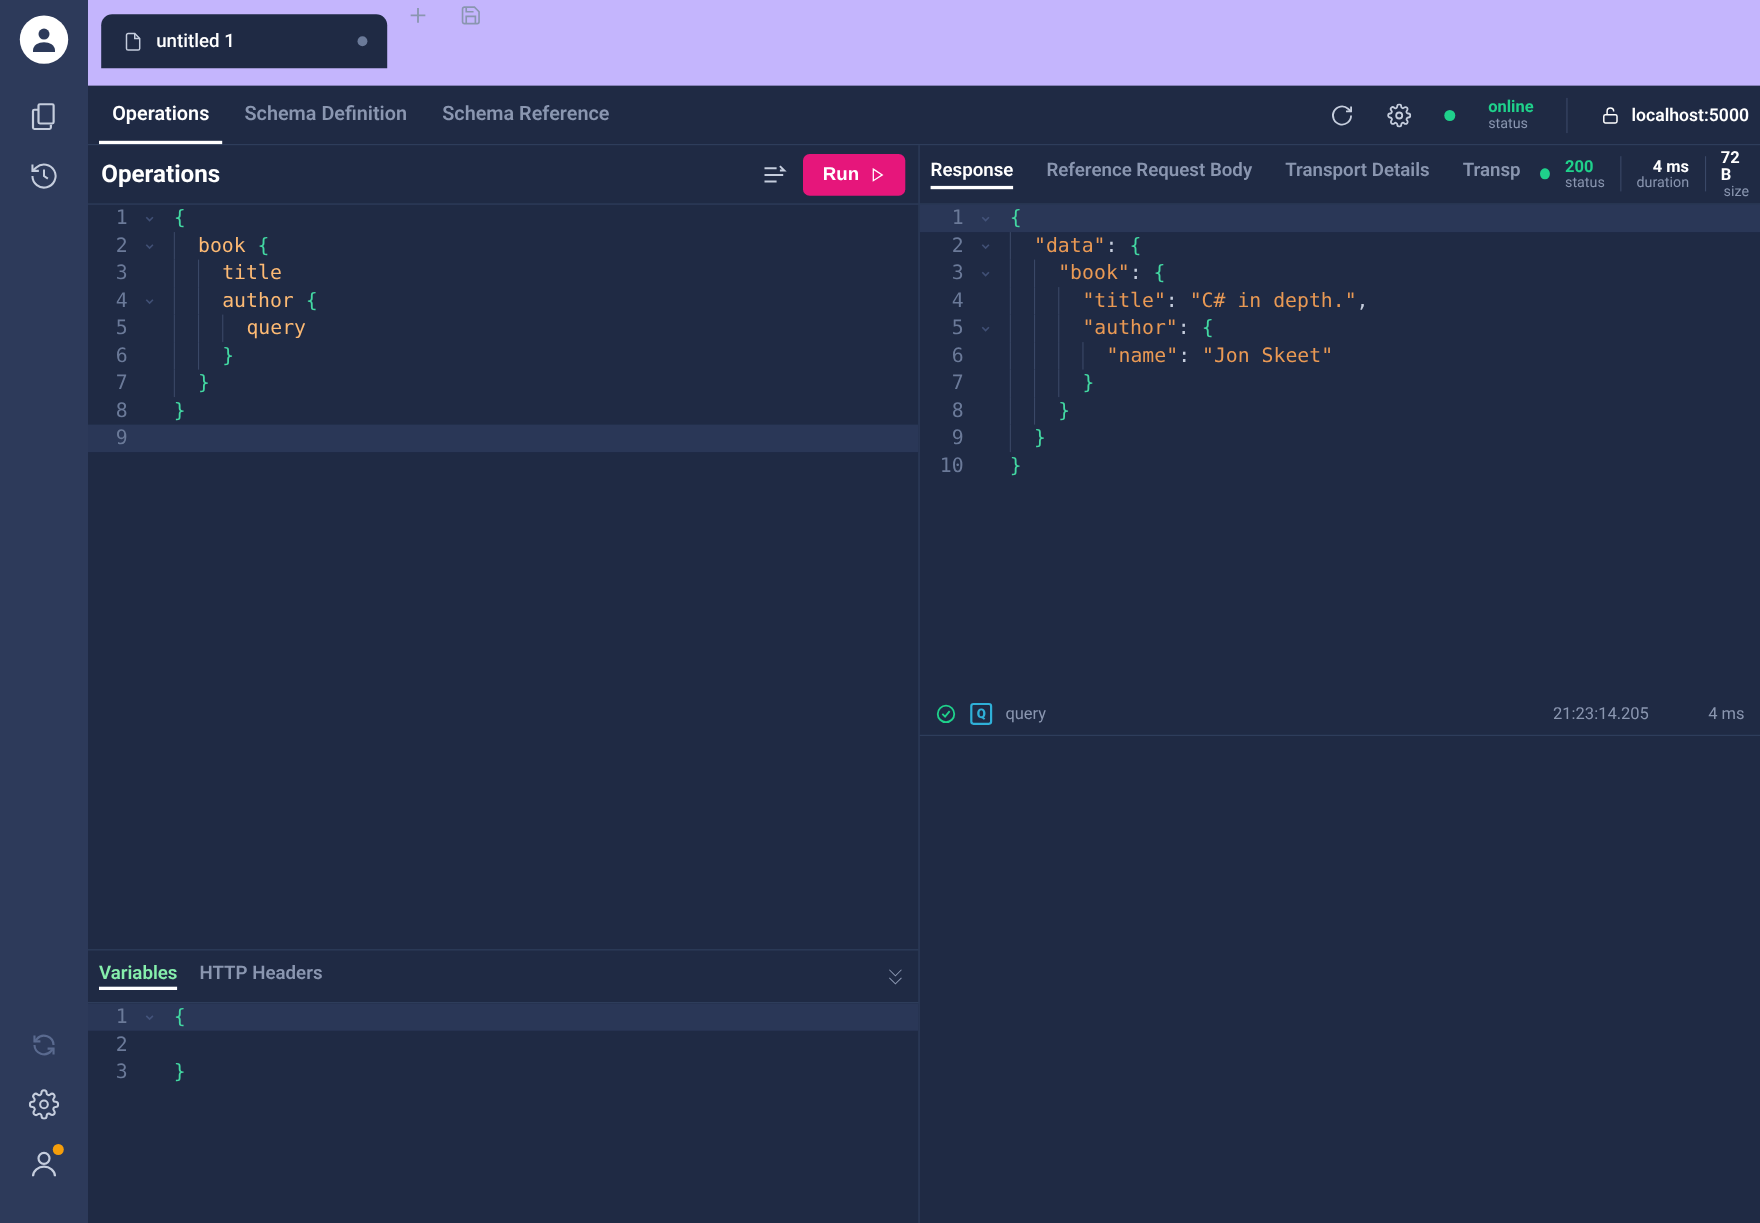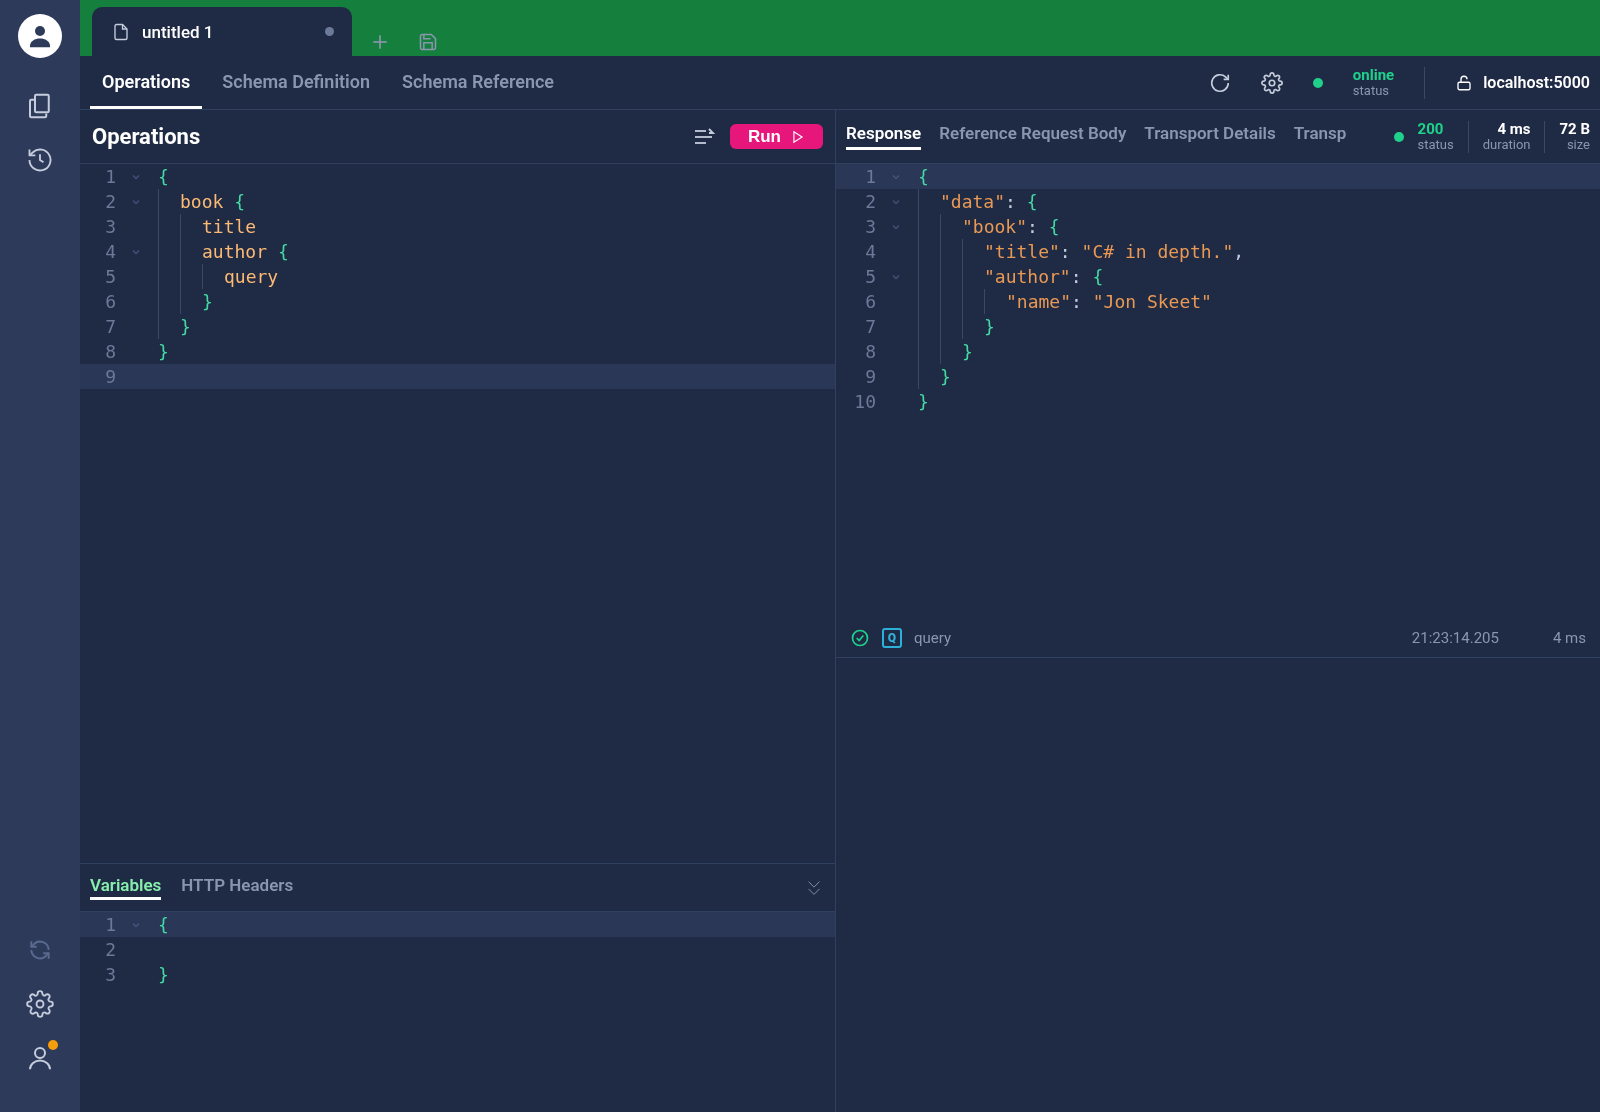--- a/index.html
+++ b/index.html
@@ -48,24 +48,24 @@
   width: 10px; height: 10px; border-radius: 50%; background: #f59e0b;
 }
 
 .main-area {
   flex: 1;
   display: flex;
   flex-direction: column;
   background: #1f2a44;
 }
 .tab-bar {
-  height: 56px;
-  background: #15803d;
-  display: flex;
-  align-items: flex-end;
+  height: 78px;
+  background: #c4b5fd;
+  display: flex;
+  align-items: flex-start;
   padding-left: 12px;
 }
 .doc-tab {
   display: flex;
   align-items: center;
   background: #1f2a44;
   height: 49px;
   padding: 0 20px;
   border-radius: 10px 10px 0 0;
   margin-top: 13px;
@@ -143,21 +143,21 @@
   padding: 0 12px;
   border-bottom: 1px solid #30405f;
 }
 .ops-title { font-size: 22px; font-weight: 700; color: #fff; flex:1; }
 .format-btn { color:#c5cddd;margin-right:14px;cursor:pointer;}
 .run-btn {
   background: #e6167b;
   color: #fff;
   border: none;
   border-radius: 6px;
-  height: 25px;
+  height: 38px;
   padding: 0 18px;
   font-size: 17px;
   font-weight: 600;
   display: flex;
   align-items: center;
   gap: 10px;
   cursor: pointer;
 }
 
 .editor {
@@ -494,21 +494,21 @@
               <div class="fold-col"></div>
               <div class="code-pad"></div>
               <div class="code-text"><span class="tok-brace">}</span></div>
             </div>
           </div>
       </div>
     </div>
 
     <div class="pane-right">
       <div class="resp-tabs">
-        <div id="resp-tabs-container" style="display:flex;gap:18px;">
+        <div id="resp-tabs-container" style="display:flex;gap:30px;">
             <div class="resp-tab active">Response</div>
             <div class="resp-tab">Reference Request Body</div>
             <div class="resp-tab">Transport Details</div>
             <div class="resp-tab">Transp</div>
           </div>
         <div class="resp-stats">
           <span class="status-dot"></span>
           <div class="status-pill">
             <span class="v green">200</span>
             <span class="l">status</span>

